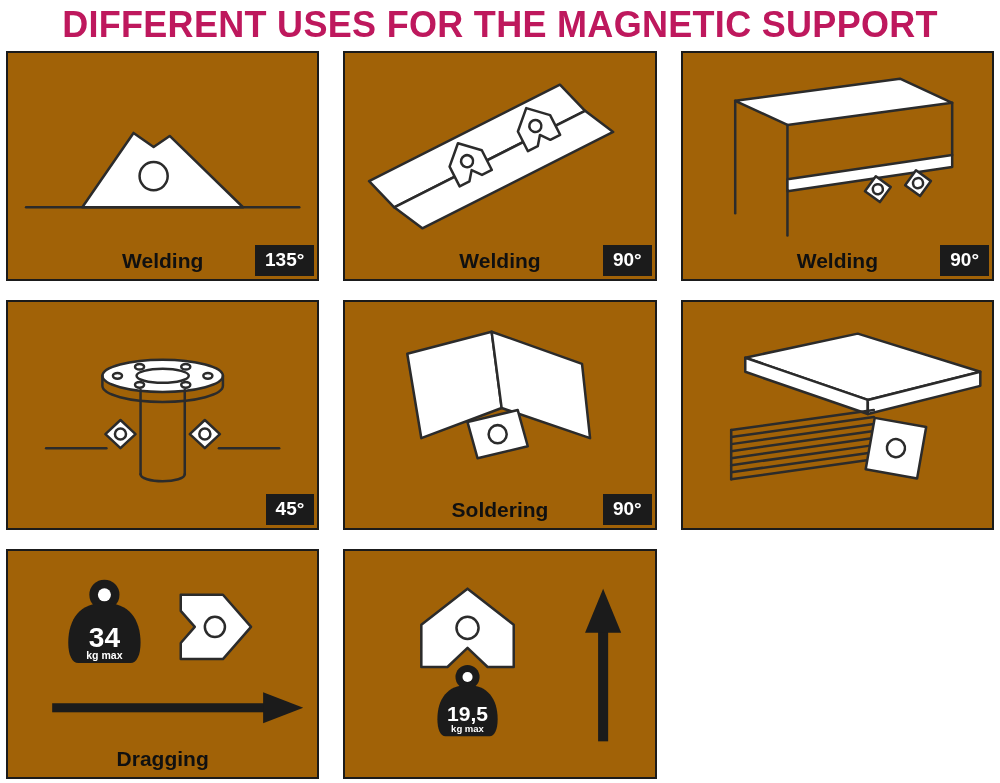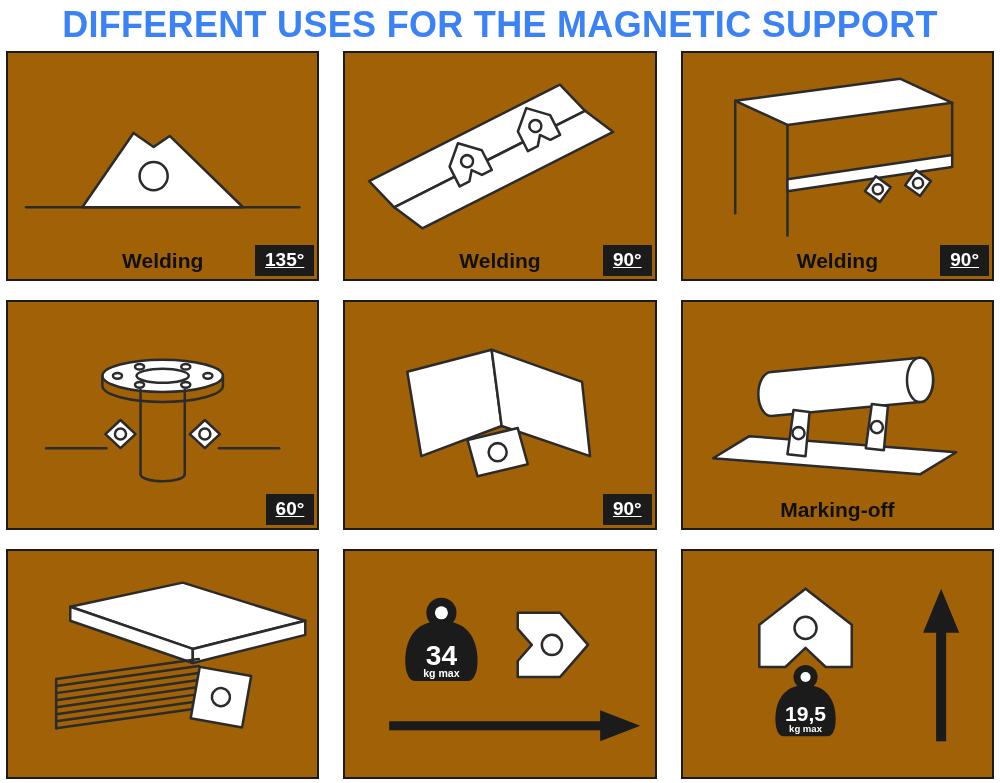--- a/index.html
+++ b/index.html
@@ -12,21 +12,21 @@
     font-family: "Liberation Sans", sans-serif;
   }
   .page {
     width: 1000px;
     height: 783px;
     box-sizing: border-box;
   }
   .title {
     font-size: 36px;
     font-weight: bold;
-    color: #3b82f6;
+    color: #be185d;
     text-align: center;
     letter-spacing: 0.3px;
     padding: 4px 0 2px;
     white-space: nowrap;
     overflow: hidden;
   }
   .grid {
     display: grid;
     grid-template-columns: repeat(3, 1fr);
     column-gap: 24px;
@@ -63,21 +63,20 @@
   .badge {
     position: absolute;
     right: 3px;
     bottom: 3px;
     background: #1b1b1b;
     color: #ffffff;
     font-size: 19px;
     font-weight: bold;
     line-height: 1.15;
     padding: 4px 10px 5px;
-    text-decoration: underline;
   }
   
   .s  { fill: #ffffff; stroke: #2b2b2b; stroke-width: 2.5; stroke-linejoin: round; stroke-linecap: round; }
   .sn { fill: none;    stroke: #2b2b2b; stroke-width: 2.5; stroke-linejoin: round; stroke-linecap: round; }
   .k  { fill: #1b1b1b; stroke: none; }
   text.w {
     fill: #ffffff;
     font-weight: bold;
     text-anchor: middle;
     font-family: "Liberation Sans", sans-serif;
@@ -179,61 +178,42 @@
           <g transform="translate(108,108)">
             <polygon class="s" points="-15,0 0,-14 15,0 0,14"></polygon>
             <circle class="s" cx="0" cy="0" r="5.5"></circle>
           </g>
           <g transform="translate(192,108)">
             <polygon class="s" points="-15,0 0,-14 15,0 0,14"></polygon>
             <circle class="s" cx="0" cy="0" r="5.5"></circle>
           </g>
         </svg>
       </div>
-      <span class="badge">60°</span>
+      <span class="badge">45°</span>
     </section>
 
     <section class="panel">
       <div class="illustration">
         <svg viewBox="0 0 300 180">
           <g>
             <polygon class="s" points="58,46 142,24 152,100 72,130"></polygon>
             <polygon class="s" points="142,24 232,56 240,130 152,100"></polygon>
           </g>
           <g>
             <polygon class="s" points="118,114 168,102 178,138 128,150"></polygon>
             <circle class="s" cx="148" cy="126" r="9"></circle>
           </g>
         </svg>
       </div>
+      <div class="caption">
+        <span class="label">Soldering</span>
+      </div>
       <span class="badge">90°</span>
     </section>
 
-    <section class="panel">
-      <div class="illustration">
-        <svg viewBox="0 0 300 180">
-          <polygon class="s" points="62,128 268,144 232,166 26,150"></polygon>
-          <g>
-            <path class="s" d="M 84,64 L 232,50 A 13 22 0 0 1 232,94 L 84,108 A 13 22 0 0 1 84,64 Z"></path>
-            <ellipse class="s" cx="232" cy="72" rx="13" ry="22"></ellipse>
-          </g>
-          <g>
-            <polygon class="s" points="100,146 106,102 122,104 118,148"></polygon>
-            <circle class="s" cx="111" cy="125" r="6"></circle>
-          </g>
-          <g>
-            <polygon class="s" points="178,140 184,96 200,98 196,142"></polygon>
-            <circle class="s" cx="189" cy="119" r="6"></circle>
-          </g>
-        </svg>
-      </div>
-      <div class="caption">
-        <span class="label">Marking-off</span>
-      </div>
-    </section>
 
     <section class="panel">
       <div class="illustration">
         <svg viewBox="0 0 300 180">
           <g>
             <polygon class="s" points="58,32 170,8 292,46 180,74"></polygon>
             <polygon class="s" points="58,32 180,74 180,88 58,46"></polygon>
             <polygon class="s" points="180,74 292,46 292,60 180,88"></polygon>
           </g>
           <g class="sn">
@@ -268,20 +248,23 @@
           <g>
             <polygon class="s" points="168,38 210,38 238,70 210,102 168,102 168,86 182,70 168,54"></polygon>
             <circle class="s" cx="202" cy="70" r="10"></circle>
           </g>
           <g class="k">
             <rect x="40" y="146" width="212" height="9"></rect>
             <polygon points="250,135 290,150.5 250,166"></polygon>
           </g>
         </svg>
       </div>
+      <div class="caption">
+        <span class="label">Dragging</span>
+      </div>
     </section>
 
     <section class="panel">
       <div class="illustration">
         <svg viewBox="0 0 300 180">
           <g>
             <polygon class="s" points="72,92 72,50 118,14 164,50 164,92 138,92 118,73 98,92"></polygon>
             <circle class="s" cx="118" cy="53" r="11"></circle>
           </g>
           <g>

